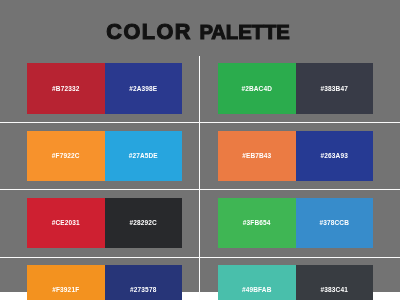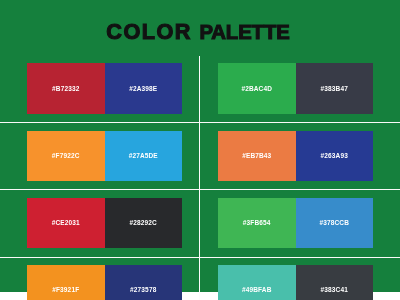--- a/index.html
+++ b/index.html
@@ -1,20 +1,20 @@
 <!DOCTYPE html>
 <html><head>
 <meta charset="utf-8">
 <title>Color Palette</title>
 <style>
   html,body{margin:0;padding:0;}
   body{width:400px;height:300px;background:#ffffff;overflow:hidden;
        font-family:"Liberation Sans",sans-serif;
        -webkit-font-smoothing:antialiased;}
-  .page{position:relative;width:400px;height:292px;background:#15803d;}
+  .page{position:relative;width:400px;height:292px;background:#737373;}
 
   .title{position:absolute;left:-2px;top:20.45px;width:400px;text-align:center;
          font-family:"Liberation Sans",sans-serif;font-weight:bold;
          color:#121212;line-height:24px;white-space:nowrap;}
   .title .w{display:inline-block;-webkit-text-stroke:1.1px #121212;
             transform:translateZ(0);}
   .title .w1{font-size:21.7px;letter-spacing:1.45px;margin-right:-1.45px;}
   .title .w2{font-size:20.3px;letter-spacing:-0.1px;margin-right:0.1px;}
   .title .wgap{display:inline-block;width:9px;}
 

